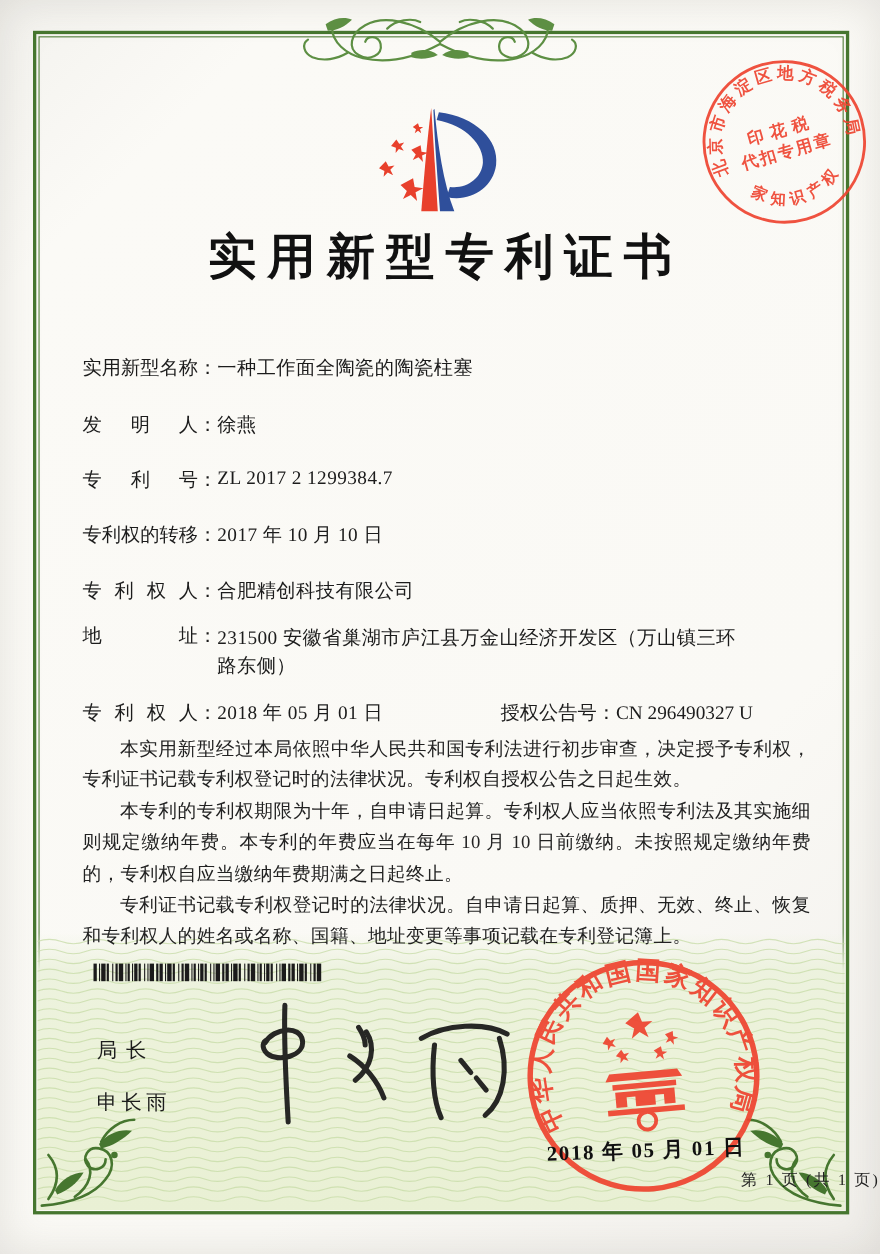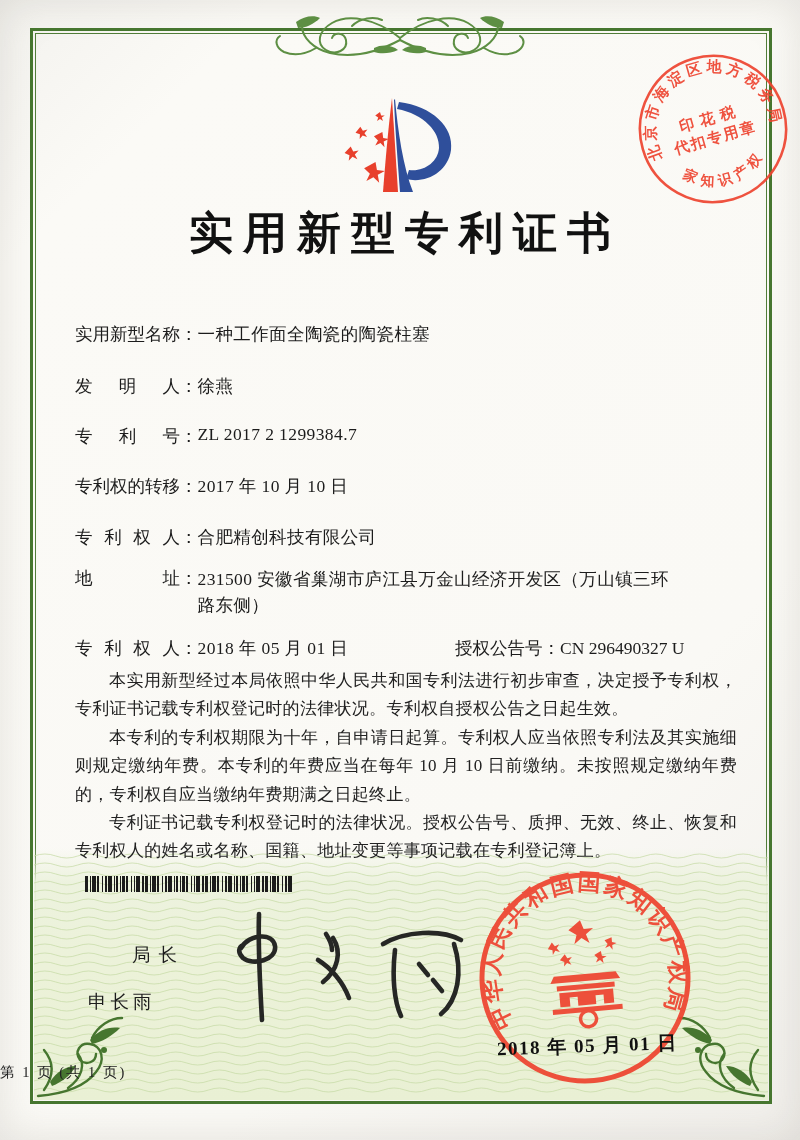--- a/index.html
+++ b/index.html
@@ -23,24 +23,24 @@
   .flabel{display:inline-block;width:105px;text-align:justify;text-align-last:justify;vertical-align:top;}
   .fcolon{display:inline-block;vertical-align:top;}
   .fvalue{display:inline-block;vertical-align:top;letter-spacing:.4px;}
   .fvalue.addr{width:478px;line-height:26px;}
   .gz{position:absolute;left:380px;top:0;white-space:nowrap;}
   .paras{position:absolute;left:75px;top:667px;width:662px;font-size:17px;line-height:28.4px;text-align:justify;color:#222;}
   .paras p{margin:0;text-indent:2em;letter-spacing:.3px;}
   .barcode{position:absolute;left:85px;top:876px;width:214px;height:16px;}
   .barcode div{position:absolute;top:0;bottom:0;background:#1b1b1b;}
   .officer{position:absolute;left:88px;top:942px;font-size:18.5px;}
-  .officer .t{letter-spacing:8px;margin-left:44px;}
+  .officer .t{letter-spacing:8px;}
   .officer .n{margin-top:22px;letter-spacing:4px;}
   .sig{position:absolute;left:205px;top:908px;}
-  .footer{position:absolute;left:0;right:0;top:1063px;text-align:left;font-size:14.5px;letter-spacing:2px;color:#222;}
+  .footer{position:absolute;left:0;right:0;top:1063px;text-align:right;font-size:14.5px;letter-spacing:2px;color:#222;}
   .sealTax{position:absolute;left:627px;top:43px;}
   .sealOffice{position:absolute;left:470px;top:863px;}
   .sealDate{position:absolute;left:497px;top:1033px;font-size:19px;font-weight:600;letter-spacing:1.5px;color:#111;transform:rotate(-2deg);}
   .ringtext{font-family:"Liberation Serif",serif;font-weight:bold;fill:#ee4430;}
   .ornament{position:absolute;}
   .logo{position:absolute;left:330px;top:92px;}
 </style>
 </head>
 <body>
 
@@ -175,21 +175,21 @@
     <span class="flabel">地址</span><span class="fcolon">：</span><span class="fvalue addr">231500 安徽省巢湖市庐江县万金山经济开发区（万山镇三环路东侧）</span>
   </div>
   <div class="row" style="top:636px">
     <span class="flabel">专利权人</span><span class="fcolon">：</span><span class="fvalue">2018 年 05 月 01 日</span>
     <span class="gz"><span>授权公告号</span><span>：</span><span>CN 296490327 U</span></span>
   </div>
 
   <div class="paras">
     <p>本实用新型经过本局依照中华人民共和国专利法进行初步审查，决定授予专利权，专利证书记载专利权登记时的法律状况。专利权自授权公告之日起生效。</p>
     <p>本专利的专利权期限为十年，自申请日起算。专利权人应当依照专利法及其实施细则规定缴纳年费。本专利的年费应当在每年 10 月 10 日前缴纳。未按照规定缴纳年费的，专利权自应当缴纳年费期满之日起终止。</p>
-    <p>专利证书记载专利权登记时的法律状况。授权公告号、质押、无效、终止、恢复和专利权人的姓名或名称、国籍、地址变更等事项记载在专利登记簿上。</p>
+    <p>专利证书记载专利权登记时的法律状况。自申请日起算、质押、无效、终止、恢复和专利权人的姓名或名称、国籍、地址变更等事项记载在专利登记簿上。</p>
   </div>
 
   <div class="barcode" id="barcode">
       <div style="left: 0px; width: 3px;"></div>
       <div style="left: 5px; width: 1px;"></div>
       <div style="left: 7px; width: 4px;"></div>
       <div style="left: 12px; width: 2px;"></div>
       <div style="left: 17px; width: 1px;"></div>
       <div style="left: 20px; width: 2px;"></div>
       <div style="left: 23px; width: 4px;"></div>

